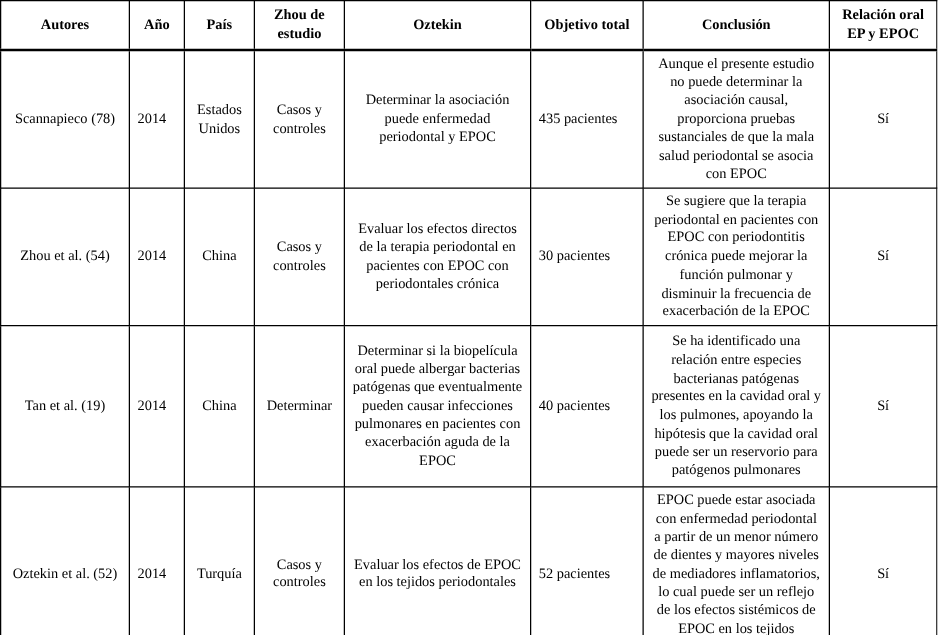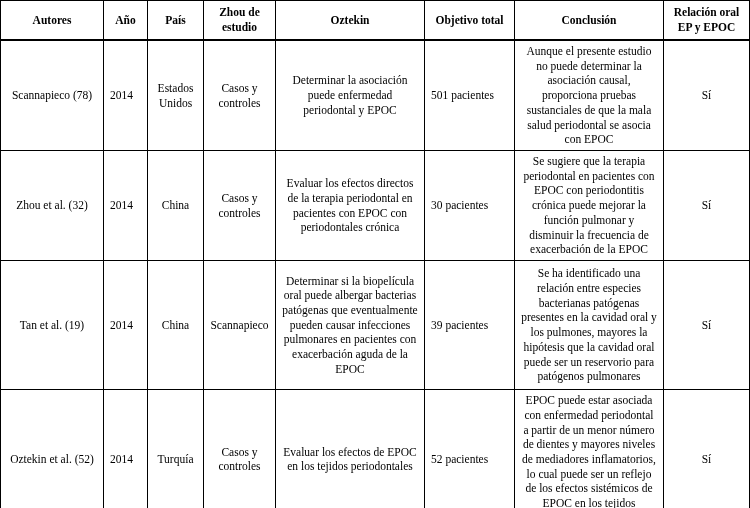--- a/index.html
+++ b/index.html
@@ -69,42 +69,42 @@
       <th>Relación oral EP y EPOC</th>
     </tr>
   </thead>
   <tbody>
     <tr class="r0">
       <td class="c-left">Scannapieco (78)</td>
       <td class="c-center">2014</td>
       <td class="c-left">Estados Unidos</td>
       <td class="c-left">Casos y controles</td>
       <td class="c-left">Determinar la asociación puede enfermedad periodontal y EPOC</td>
-      <td class="c-center">501 pacientes</td>
+      <td class="c-center">435 pacientes</td>
       <td class="c-left">Aunque el presente estudio no puede determinar la asociación causal, proporciona pruebas sustanciales de que la mala salud periodontal se asocia con EPOC</td>
       <td class="c-left">Sí</td>
     </tr>
     <tr class="r1">
-      <td class="c-left">Zhou et al. (32)</td>
+      <td class="c-left">Zhou et al. (54)</td>
       <td class="c-center">2014</td>
       <td class="c-left">China</td>
       <td class="c-left">Casos y controles</td>
       <td class="c-left">Evaluar los efectos directos de la terapia periodontal en pacientes con EPOC con periodontales crónica</td>
       <td class="c-center">30 pacientes</td>
       <td class="c-left">Se sugiere que la terapia periodontal en pacientes con EPOC con periodontitis crónica puede mejorar la función pulmonar y disminuir la frecuencia de exacerbación de la EPOC</td>
       <td class="c-left">Sí</td>
     </tr>
     <tr class="r2">
       <td class="c-left">Tan et al. (19)</td>
       <td class="c-center">2014</td>
       <td class="c-left">China</td>
-      <td class="c-left">Scannapieco</td>
+      <td class="c-left">Determinar</td>
       <td class="c-left">Determinar si la biopelícula oral puede albergar bacterias patógenas que eventualmente pueden causar infecciones pulmonares en pacientes con exacerbación aguda de la EPOC</td>
-      <td class="c-center">39 pacientes</td>
-      <td class="c-left">Se ha identificado una relación entre especies bacterianas patógenas presentes en la cavidad oral y los pulmones, mayores la hipótesis que la cavidad oral puede ser un reservorio para patógenos pulmonares</td>
+      <td class="c-center">40 pacientes</td>
+      <td class="c-left">Se ha identificado una relación entre especies bacterianas patógenas presentes en la cavidad oral y los pulmones, apoyando la hipótesis que la cavidad oral puede ser un reservorio para patógenos pulmonares</td>
       <td class="c-left">Sí</td>
     </tr>
     <tr class="r3">
       <td class="c-left">Oztekin et al. (52)</td>
       <td class="c-center">2014</td>
       <td class="c-left">Turquía</td>
       <td class="c-left">Casos y controles</td>
       <td class="c-left">Evaluar los efectos de EPOC en los tejidos periodontales</td>
       <td class="c-center">52 pacientes</td>
       <td class="c-left">EPOC puede estar asociada con enfermedad periodontal a partir de un menor número de dientes y mayores niveles de mediadores inflamatorios, lo cual puede ser un reflejo de los efectos sistémicos de EPOC en los tejidos periodontales</td>

